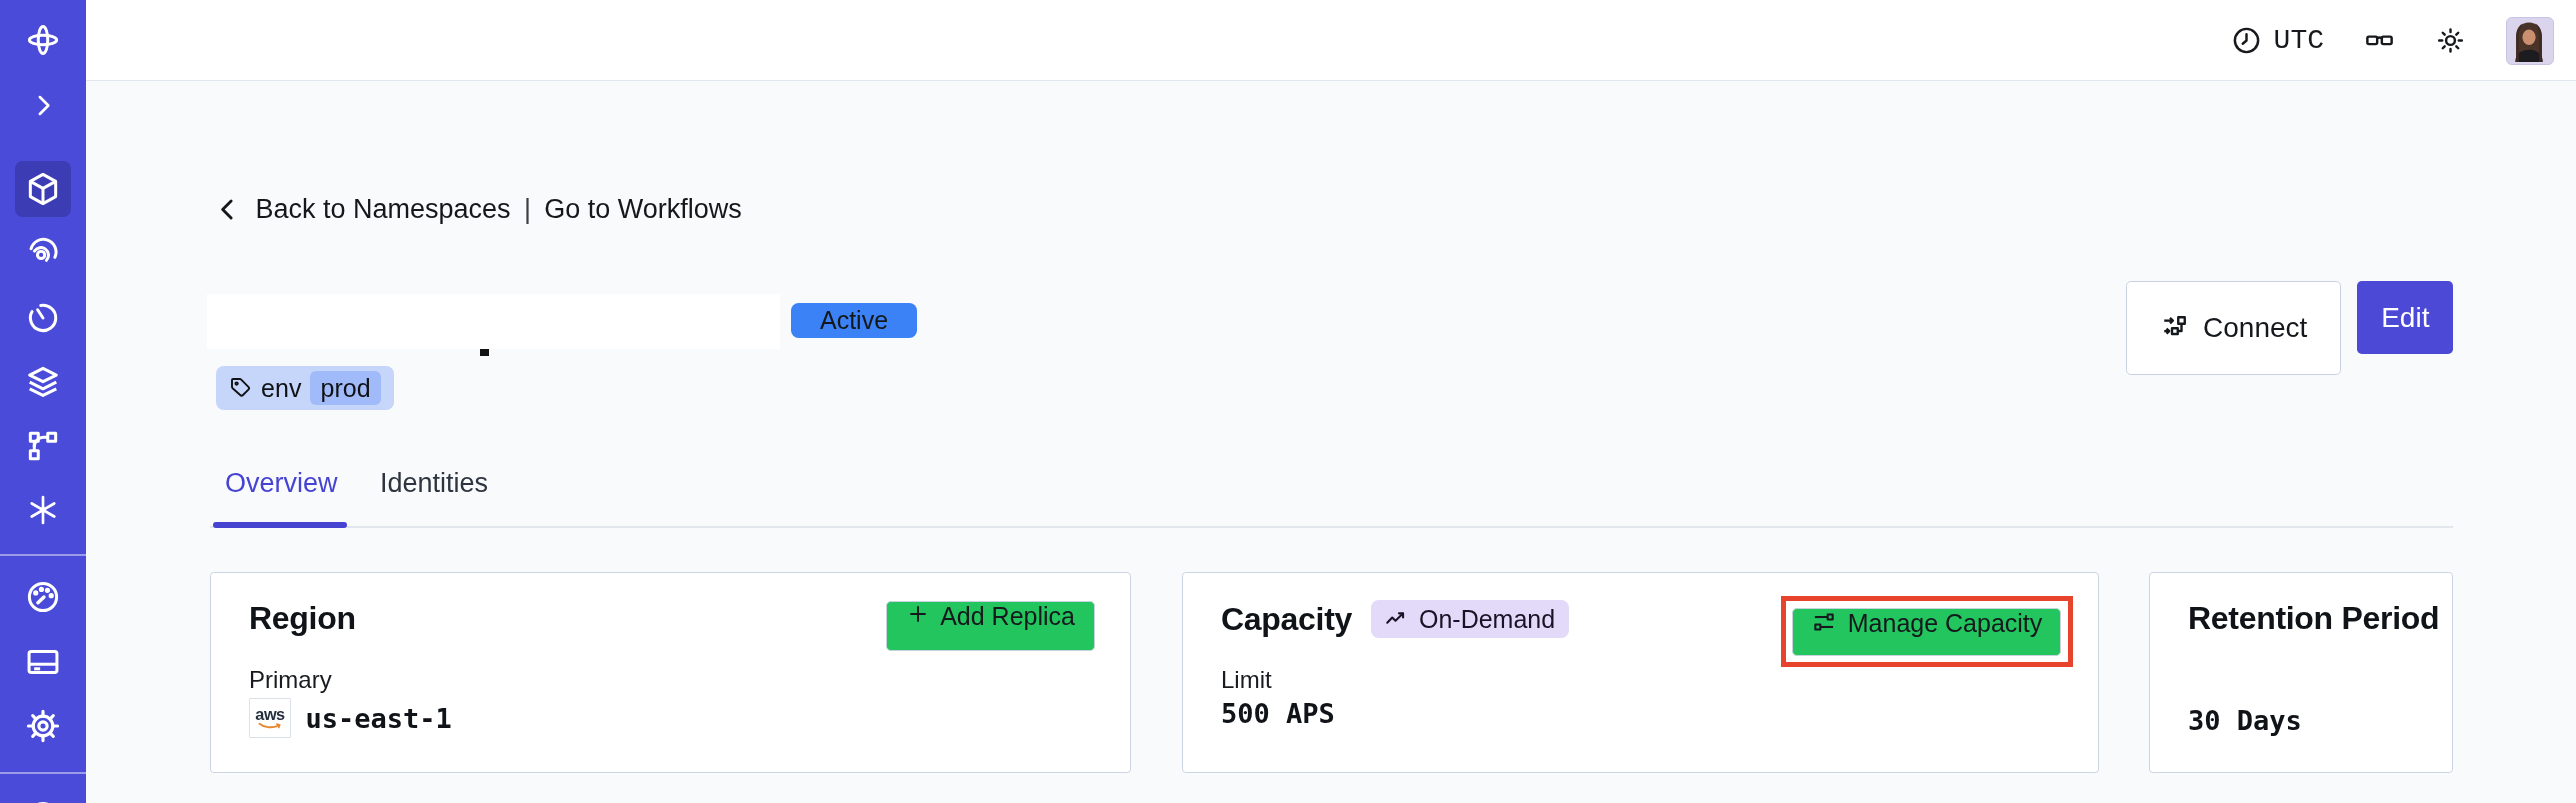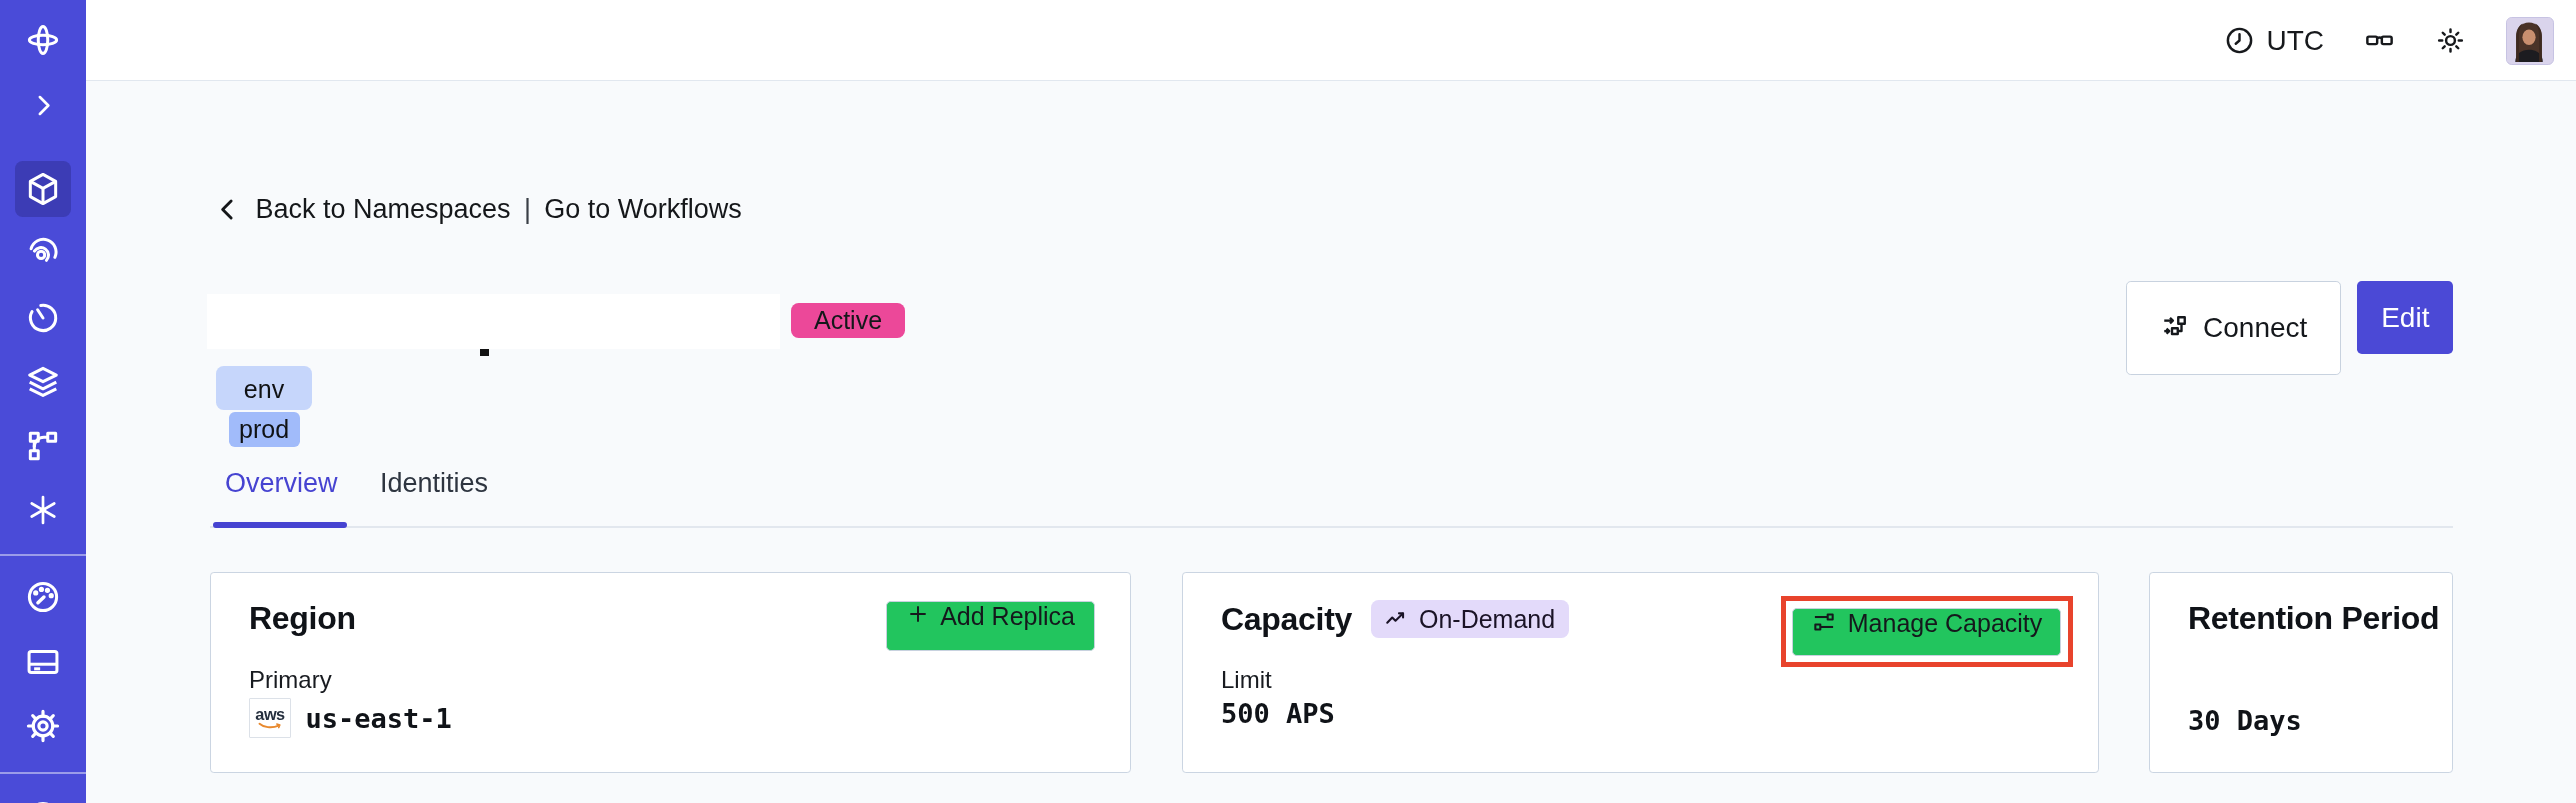--- a/index.html
+++ b/index.html
@@ -2,47 +2,47 @@
 <html><head>
 <meta charset="utf-8">
 <style>
   * { margin:0; padding:0; box-sizing:border-box; }
   html,body { width:2576px; height:804px; }
   body { font-family:"Liberation Sans", sans-serif; background:#F8FAFC; }
   #app { position:relative; width:2576px; height:804px; overflow:hidden; background:#F8FAFC; }
 
   
   .topbar { position:absolute; left:86px; top:0; right:0; height:81px; background:#FFFFFF; border-bottom:1.9px solid #E1E7EF; }
-  .topbar-right { position:absolute; right:22px; top:0; height:81px; display:flex; align-items:center; gap:40px; }
+  .topbar-right { position:absolute; right:22px; top:0; height:81px; display:flex; align-items:center; gap:40px;font-family:Liberation Mono, monospace; }
   .tz { display:flex; align-items:center; gap:11.5px; color:#17191C; font-size:28px; cursor:pointer; }
   .tb-icon { width:31px; height:31px; display:block; cursor:pointer; }
   .avatar { width:48px; height:48px; border-radius:5.8px; border:1.9px solid #C7C3E3; overflow:hidden; background:#DAD4EC; cursor:pointer; }
 
   
   .sidebar { position:absolute; left:0; top:0; width:86px; height:804px; background:#4A4BD8; z-index:5; }
   .sb-item { position:absolute; left:50%; transform:translate(-50%,-50%); width:56px; height:56px; display:flex; align-items:center; justify-content:center; border-radius:7.7px; cursor:pointer; }
   .sb-item.active { background:#3C3CB5; }
   .sb-item svg { display:block; }
   .sb-div { position:absolute; left:0; width:86px; height:1.9px; background:rgba(255,255,255,0.45); }
 
   
   .breadcrumb { position:absolute; left:213px; top:194px; display:flex; align-items:center; gap:13.4px; color:#15171A; font-size:27px; font-weight:500; }
   .crumb { cursor:pointer; }
   .crumb-sep { font-weight:400; color:#3A3F46; }
 
   
   .redact-box { position:absolute; left:207px; top:294px; width:573px; height:55px; background:#FFFFFF; }
   .redact-dot { position:absolute; left:480px; top:349px; width:8.6px; height:6.7px; background:#121212; }
-  .status-badge { position:absolute; left:791px; top:303px; height:35px; background:#ec4899; border-radius:7.7px; padding:0 23px; display:flex; align-items:center; font-size:25px; color:#14181A; }
+  .status-badge { position:absolute; left:791px; top:303px; height:35px; background:#3b82f6; border-radius:7.7px; padding:0 29px; display:flex; align-items:center; font-size:25px; color:#14181A; }
   .btn-row { position:absolute; left:2126px; top:281px; display:flex; gap:16.3px; }
   .btn-connect { height:94px; width:215px; background:#FFFFFF; border:1.9px solid #C8D2DF; border-radius:4.8px; display:flex; align-items:center; justify-content:center; gap:13.4px; font-size:28px; font-weight:500; color:#15181C; cursor:pointer; }
   .btn-edit { height:73px; width:96px; background:#4B49D6; border:none; border-radius:4.8px; display:flex; align-items:center; justify-content:center; font-size:28px; color:#FFFFFF; cursor:pointer; font-family:"Liberation Sans", sans-serif; }
 
   
-  .tag-pill { position:absolute; left:216px; top:366px; height:44px; background:#C6D6FB; border-radius:7.7px; padding:0 12.5px; display:flex; align-items:center; gap:8.6px; cursor:pointer;flex-direction:column; }
+  .tag-pill { position:absolute; left:216px; top:366px; height:44px; background:#C6D6FB; border-radius:7.7px; padding:0 12.5px; display:flex; align-items:center; gap:8.6px; cursor:pointer; }
   .tag-key { font-size:25px; color:#101214; }
   .tag-val { background:#A1BBFA; border-radius:5.8px; padding:2.9px 10.5px; font-size:25px; color:#101214; }
 
   
   .tabs-line { position:absolute; left:210px; top:526px; width:2243px; height:1.9px; background:#E2E7EE; }
   .tab { position:absolute; top:468px; font-size:27px; font-weight:500; cursor:pointer; }
   .tab-overview { left:225px; color:#4643D1; }
   .tab-identities { left:380px; color:#2E3540; }
   .tab-underline { position:absolute; left:213px; top:522px; width:134px; height:5.8px; background:#4643D1; border-radius:2.9px; }
 

